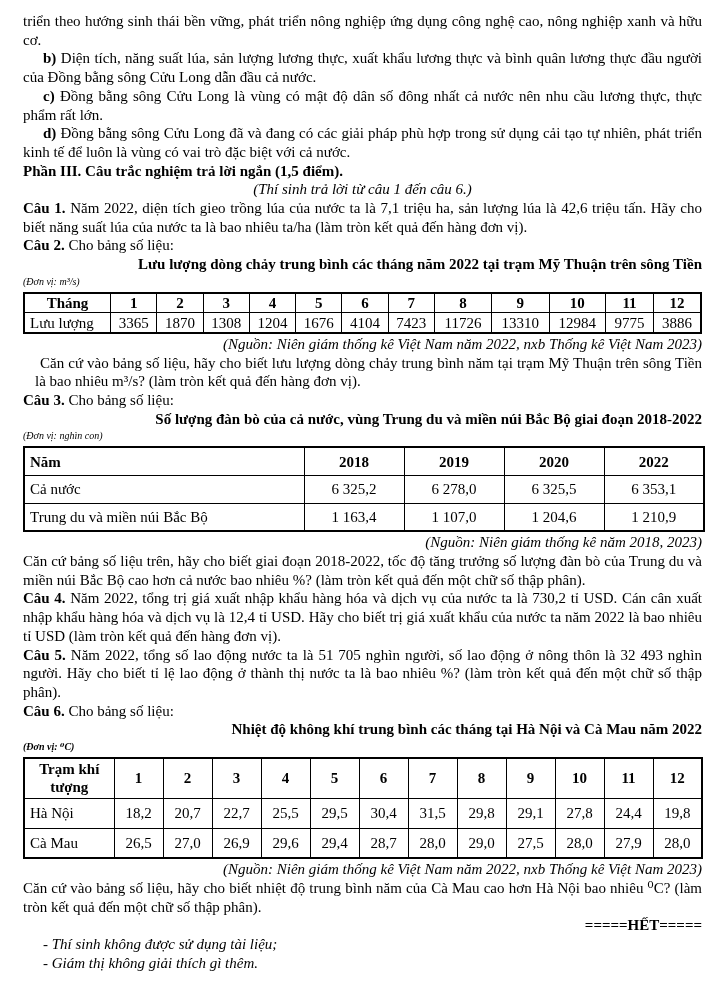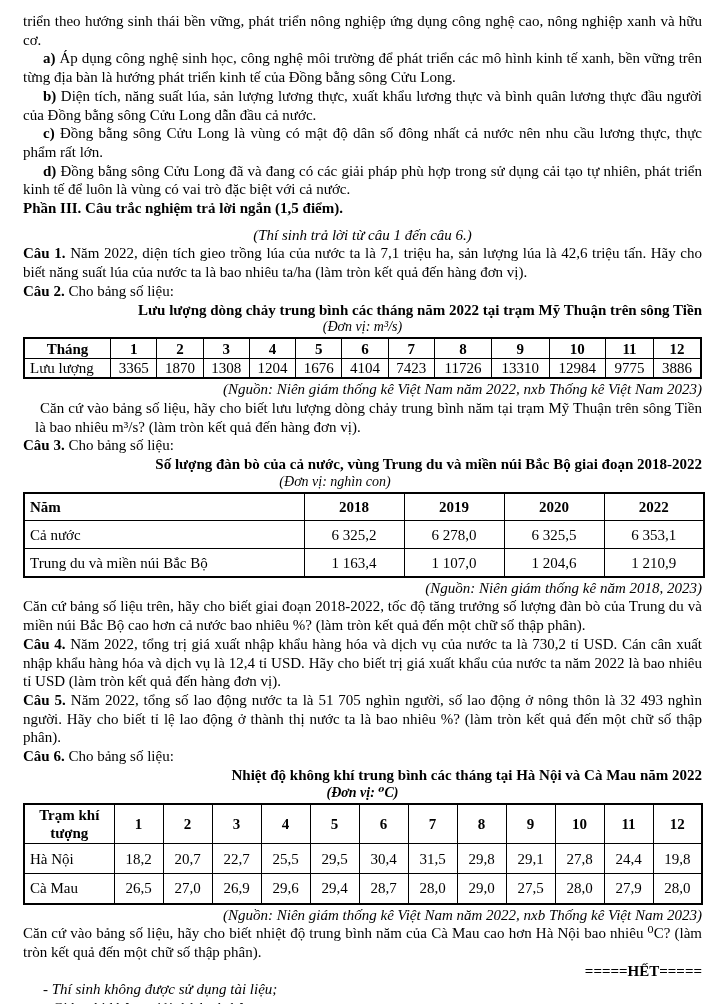--- a/index.html
+++ b/index.html
@@ -9,27 +9,27 @@
     background: #ffffff; color: #000000;
     font-family: "Liberation Serif", "DejaVu Serif", serif;
     font-size: 15px;
   }
   .page { padding: 12px 22px 0 23px; }
   p { margin: 0; line-height: 18.7px; }
   .just { text-align: justify; }
   .ind { text-indent: 20px; }
   .tiny-ind { text-indent: 5px; margin-left: 12px; }
   .bold { font-weight: bold; }
-  .italic { font-style: italic; margin-top: 8px; }
+  .italic { font-style: italic; }
   .center { text-align: center; }
   .lead { font-weight: bold; }
   .tbl-title { text-align: right; font-weight: bold; line-height: 18.7px; }
   .unit {
-    text-align: center; font-style: italic;
-    font-size: 14px; line-height: 16px;
+    text-align: left; font-style: italic;
+    font-size: 10px; line-height: 16px;
   }
   .unit-bold { font-weight: bold; }
   .unit-inset { padding-right: 55px; }
   .source { text-align: right; font-style: italic; line-height: 18.7px; }
   table {
     width: 100%; border-collapse: collapse;
     margin: 2px 0 1px 0; table-layout: fixed;
     border: 2px solid #000;
   }
   th, td {
@@ -47,24 +47,20 @@
   .end-mark { text-align: right; font-weight: bold; line-height: 18.7px; }
   .footer-note { font-style: italic; padding-left: 20px; line-height: 18.7px; }
 </style>
 </head>
 <body>
 
 <div class="page">
 
   <p class="just">triển theo hướng sinh thái bền vững, phát triển nông nghiệp ứng dụng công nghệ cao, nông nghiệp xanh và hữu cơ.</p>
 
-  <p class="just ind">
-    <b class="lead">a)</b>
-    <span>Áp dụng công nghệ sinh học, công nghệ môi trường để phát triển các mô hình kinh tế xanh, bền vững trên từng địa bàn là hướng phát triển kinh tế của Đồng bằng sông Cửu Long.</span>
-  </p>
   <p class="just ind">
     <b class="lead">b)</b>
     <span>Diện tích, năng suất lúa, sản lượng lương thực, xuất khẩu lương thực và bình quân lương thực đầu người của Đồng bằng sông Cửu Long dẫn đầu cả nước.</span>
   </p>
   <p class="just ind">
     <b class="lead">c)</b>
     <span>Đồng bằng sông Cửu Long là vùng có mật độ dân số đông nhất cả nước nên nhu cầu lương thực, thực phẩm rất lớn.</span>
   </p>
   <p class="just ind">
     <b class="lead">d)</b>

